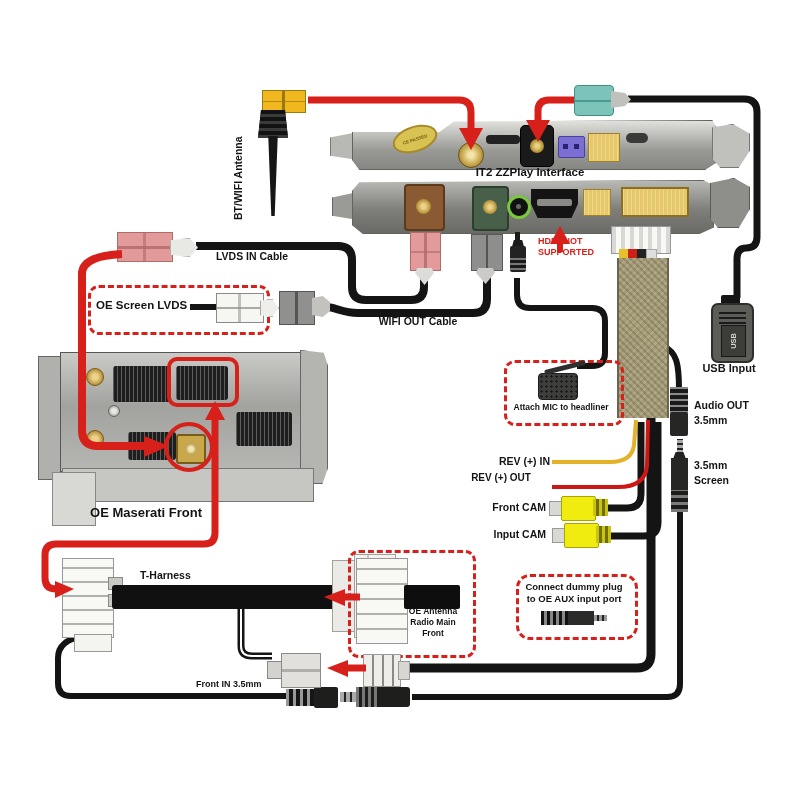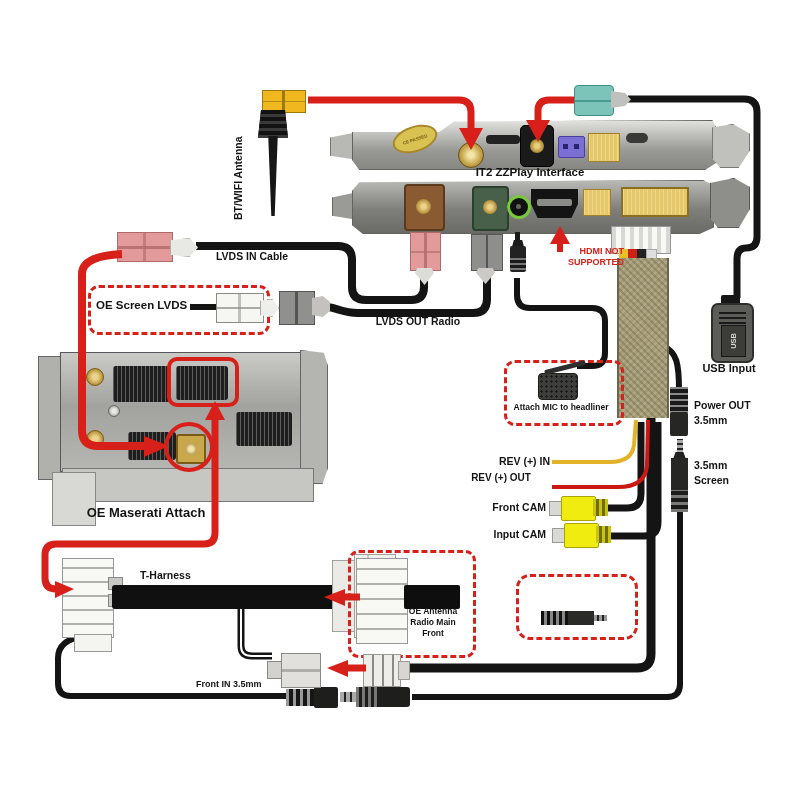--- a/index.html
+++ b/index.html
@@ -127,23 +127,23 @@
   <div class="dashed-box" style="left:88px;top:285px;width:176px;height:44px;"></div>
   <div class="lbl" style="left:96px;top:299px;font-size:11.5px;">OE Screen LVDS</div>
   <div class="comp" style="left:216px;top:293px;width:46px;height:28px;background:#f6f6f3;border:1.5px solid #8a8a88;
               background-image:linear-gradient(0deg,transparent 0 46%,rgba(138,138,136,.7) 46% 54%,transparent 54%),linear-gradient(90deg,transparent 0 46%,rgba(138,138,136,.5) 46% 52%,transparent 52%);"></div>
   <div class="comp" style="left:260px;top:299px;width:17px;height:16px;background:#eeeeea;border:1px solid #aaa;
               clip-path:polygon(0 10%,65% 0,100% 50%,65% 100%,0 90%);"></div>
   <div class="comp" style="left:279px;top:291px;width:34px;height:32px;background:#90908e;border:1px solid #555;
               background-image:linear-gradient(90deg,transparent 0 44%,rgba(70,70,68,.8) 44% 52%,transparent 52%);"></div>
   <div class="comp" style="left:312px;top:296px;width:18px;height:21px;background:#c4c2be;
               clip-path:polygon(0 10%,60% 0,100% 28%,100% 72%,60% 100%,0 90%);"></div>
-  <div class="lbl" style="left:372px;top:315px;width:92px;text-align:center;font-size:10.5px;">LVDS OUT Radio</div>
-
-  <div class="lbl red-text" style="left:538px;top:246px;width:86px;text-align:right;font-size:9px;line-height:11px;">
+  <div class="lbl" style="left:372px;top:315px;width:92px;text-align:center;font-size:10.5px;">WIFI OUT Cable</div>
+
+  <div class="lbl red-text" style="left:538px;top:236px;width:86px;text-align:left;font-size:9px;line-height:11px;">
     <div>HDMI NOT</div>
     <div>SUPPORTED</div>
   </div>
 
   <div class="comp" style="left:611px;top:226px;width:58px;height:26px;background:#f2f2ef;border:1px solid #98989a;
               background-image:repeating-linear-gradient(90deg,#d8d8d4 0 4px,#f8f8f5 4px 9px);"></div>
   <div class="comp" style="left:619px;top:249px;width:9px;height:9px;background:#e8c028;"></div>
   <div class="comp" style="left:628px;top:249px;width:9px;height:9px;background:#cc2018;"></div>
   <div class="comp" style="left:637px;top:249px;width:9px;height:9px;background:#222;"></div>
   <div class="comp" style="left:646px;top:249px;width:9px;height:9px;background:#dedede;border:1px solid #aaa;"></div>
@@ -156,21 +156,21 @@
     <div class="abs" style="left:6px;top:7px;width:27px;height:12px;background:repeating-linear-gradient(0deg,#1a1a1a 0 2px,transparent 2px 5px);"></div>
     <div class="abs" style="left:8px;top:20px;width:23px;height:30px;background:#3c3c38;border:1px solid #181818;display:flex;align-items:center;justify-content:center;">
       <span class="v-label" style="font-size:7.5px;font-weight:bold;color:#d8d8d4;">USB</span>
     </div>
   </div>
   <div class="lbl" style="left:697px;top:362px;width:64px;text-align:center;font-size:11px;">USB Input</div>
 
   <div class="comp" style="left:670px;top:387px;width:18px;height:26px;background:repeating-linear-gradient(0deg,#8a8a8a 0 2.5px,#1a1a1a 2.5px 6px);"></div>
   <div class="comp" style="left:670px;top:412px;width:18px;height:24px;background:#262624;border-radius:2px;"></div>
   <div class="lbl" style="left:694px;top:398px;font-size:10.5px;line-height:15px;">
-    <div>Power OUT</div>
+    <div>Audio OUT</div>
     <div>3.5mm</div>
   </div>
   <div class="comp" style="left:677px;top:439px;width:6px;height:14px;background:repeating-linear-gradient(0deg,#aaa 0 3px,#222 3px 5px);"></div>
   <div class="comp" style="left:673px;top:452px;width:13px;height:7px;background:#222;clip-path:polygon(20% 0,80% 0,100% 100%,0 100%);"></div>
   <div class="comp" style="left:671px;top:458px;width:17px;height:34px;background:#262624;"></div>
   <div class="comp" style="left:671px;top:490px;width:17px;height:22px;background:repeating-linear-gradient(0deg,#7a7a7a 0 3px,#1c1c1a 3px 7px);"></div>
   <div class="lbl" style="left:694px;top:458px;font-size:10.5px;line-height:15px;">
     <div>3.5mm</div>
     <div>Screen</div>
   </div>
@@ -202,21 +202,21 @@
   <div class="comp" style="left:86px;top:368px;width:16px;height:16px;border-radius:50%;background:radial-gradient(circle,#ecd28a 25%,#b08a34 75%);border:1px solid #7a5c14;"></div>
   <div class="comp" style="left:86px;top:430px;width:16px;height:16px;border-radius:50%;background:radial-gradient(circle,#ecd28a 25%,#b08a34 75%);border:1px solid #7a5c14;"></div>
   <div class="comp" style="left:108px;top:405px;width:10px;height:10px;border-radius:50%;background:radial-gradient(circle,#e8e8e4 30%,#8a8a86);border:1px solid #666;"></div>
   <div class="comp pinstripes" style="left:113px;top:366px;width:58px;height:36px;background-color:#1e1e1e;border-radius:3px;"></div>
   <div class="comp pinstripes" style="left:176px;top:366px;width:52px;height:34px;background-color:#1e1e1e;border-radius:3px;"></div>
   <div class="comp pinstripes" style="left:236px;top:412px;width:56px;height:34px;background-color:#1e1e1e;border-radius:3px;"></div>
   <div class="comp pinstripes" style="left:128px;top:432px;width:48px;height:28px;background-color:#1e1e1e;border-radius:3px;"></div>
   <div class="comp" style="left:176px;top:434px;width:26px;height:26px;background:#c8a84a;border:2px solid #7a5c18;border-radius:3px;">
     <div class="abs" style="left:7px;top:7px;width:12px;height:12px;border-radius:50%;background:radial-gradient(circle,#f4e6aa 25%,#8a6a20);"></div>
   </div>
-  <div class="lbl" style="left:78px;top:505px;width:136px;text-align:center;font-size:13px;">OE Maserati Attach</div>
+  <div class="lbl" style="left:78px;top:505px;width:136px;text-align:center;font-size:13px;">OE Maserati Front</div>
 
   <div class="comp" style="left:62px;top:558px;width:50px;height:78px;background:#f8f8f5;border:1px solid #98989a;
               background-image:repeating-linear-gradient(0deg,transparent 0 12px,#b0b0ac 12px 14px);"></div>
   <div class="comp" style="left:108px;top:577px;width:13px;height:11px;background:#c8c8c4;border:1px solid #888;"></div>
   <div class="comp" style="left:108px;top:594px;width:13px;height:11px;background:#c8c8c4;border:1px solid #888;"></div>
   <div class="comp" style="left:74px;top:634px;width:36px;height:16px;background:#f4f4f1;border:1px solid #999;"></div>
   <div class="comp" style="left:112px;top:585px;width:226px;height:24px;background:#101010;border-radius:3px;"></div>
   <div class="lbl" style="left:140px;top:569px;font-size:10.5px;">T-Harness</div>
   <div class="comp" style="left:332px;top:560px;width:30px;height:70px;background:#eceae6;border:1px solid #a0a09c;"></div>
   <div class="comp" style="left:354px;top:554px;width:40px;height:82px;background:#f4f2ee;border:1px solid #a0a09c;
@@ -226,20 +226,24 @@
   <div class="comp" style="left:356px;top:558px;width:50px;height:84px;background:#f8f8f5;border:1px solid #98989a;
               background-image:repeating-linear-gradient(0deg,transparent 0 13px,#b0b0ac 13px 15px);"></div>
   <div class="comp" style="left:404px;top:585px;width:56px;height:24px;background:#0e0e0e;border-radius:2px;"></div>
   <div class="lbl" style="left:400px;top:606px;width:66px;text-align:center;font-size:8.5px;line-height:11px;">
     <div>OE Antenna</div>
     <div>Radio Main</div>
     <div>Front</div>
   </div>
 
   <div class="dashed-box" style="left:516px;top:574px;width:116px;height:60px;border-radius:14px;"></div>
+  <div class="lbl" style="left:520px;top:581px;width:108px;text-align:center;font-size:9.5px;line-height:12px;">
+    <div>Connect dummy plug</div>
+    <div>to OE AUX input port</div>
+  </div>
   <div class="comp" style="left:541px;top:611px;width:27px;height:14px;background:repeating-linear-gradient(90deg,#111 0 3px,#888 3px 6px);"></div>
   <div class="comp" style="left:568px;top:611px;width:26px;height:14px;background:#2a2a28;"></div>
   <div class="comp" style="left:594px;top:615px;width:13px;height:6px;background:repeating-linear-gradient(90deg,#999 0 3px,#222 3px 5px);"></div>
 
   <div class="lbl" style="left:196px;top:679px;font-size:9px;">Front IN 3.5mm</div>
   <div class="comp" style="left:286px;top:689px;width:46px;height:17px;background:repeating-linear-gradient(90deg,#999 0 3px,#161616 3px 7px);"></div>
   <div class="comp" style="left:314px;top:687px;width:24px;height:21px;background:#1e1e1c;border-radius:2px;"></div>
   <div class="comp" style="left:340px;top:692px;width:16px;height:10px;background:repeating-linear-gradient(90deg,#aaa 0 4px,#222 4px 6px);"></div>
   <div class="comp" style="left:356px;top:687px;width:54px;height:20px;background:#1e1e1c;border-radius:3px;"></div>
   <div class="comp" style="left:356px;top:687px;width:22px;height:20px;background:repeating-linear-gradient(90deg,#777 0 3px,#1c1c1a 3px 6px);"></div>

